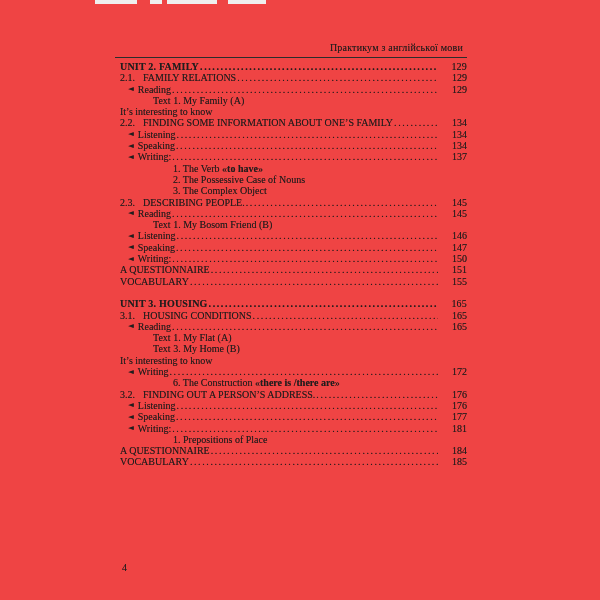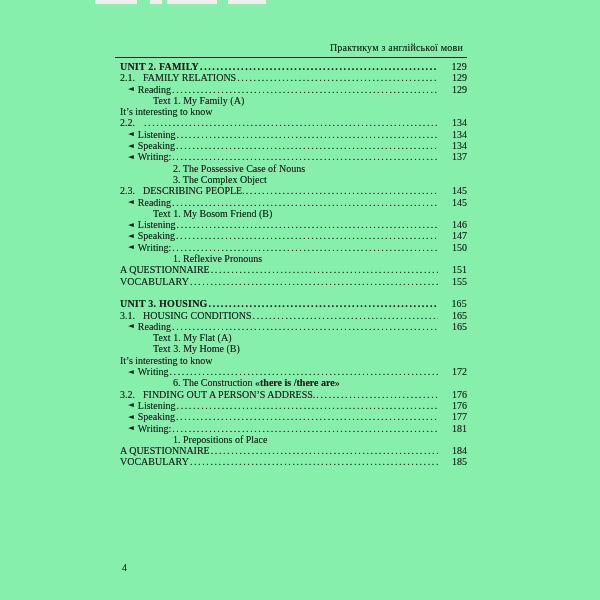--- a/index.html
+++ b/index.html
@@ -6,21 +6,21 @@
     margin: 0;
     padding: 0;
     width: 600px;
     height: 600px;
     overflow: hidden;
     background: #fdfdfc;
   }
   .sheet {
     position: absolute;
     inset: 0;
-    background: #86efac;
+    background: #ef4444;
     font-family: "Liberation Serif", "DejaVu Serif", serif;
     color: #1f1f1f;
   }
   .scan-artifact {
     position: absolute;
     top: 0;
     height: 4px;
     background: #efefee;
   }
   .content {
@@ -130,40 +130,44 @@
           <span class="pg">129</span>
         </div>
         <div class="row text-item">
           <span class="label"><span>Text 1. My Family (A)</span></span>
         </div>
         <div class="row note">
           <span class="label"><span>It’s interesting to know</span></span>
         </div>
         <div class="row section">
           <span class="num">2.2.</span>
+          <span class="label"><span>FINDING SOME INFORMATION ABOUT ONE’S FAMILY</span></span>
           <span class="dots"></span>
           <span class="pg">134</span>
         </div>
         <div class="row skill">
           <span class="marker">◄</span>
           <span class="label"><span>Listening</span></span>
           <span class="dots"></span>
           <span class="pg">134</span>
         </div>
         <div class="row skill">
           <span class="marker">◄</span>
           <span class="label"><span>Speaking</span></span>
           <span class="dots"></span>
           <span class="pg">134</span>
         </div>
         <div class="row skill">
           <span class="marker">◄</span>
           <span class="label"><span>Writing:</span></span>
           <span class="dots"></span>
           <span class="pg">137</span>
+        </div>
+        <div class="row grammar">
+          <span class="label"><span>1. The Verb «</span><span class="b">to have</span><span>»</span></span>
         </div>
         <div class="row grammar">
           <span class="label"><span>2. The Possessive Case of Nouns</span></span>
         </div>
         <div class="row grammar">
           <span class="label"><span>3. The Complex Object</span></span>
         </div>
         <div class="row section">
           <span class="num">2.3.</span>
           <span class="label"><span>DESCRIBING PEOPLE.</span></span>
@@ -189,23 +193,20 @@
           <span class="marker">◄</span>
           <span class="label"><span>Speaking</span></span>
           <span class="dots"></span>
           <span class="pg">147</span>
         </div>
         <div class="row skill">
           <span class="marker">◄</span>
           <span class="label"><span>Writing:</span></span>
           <span class="dots"></span>
           <span class="pg">150</span>
-        </div>
-        <div class="row grammar">
-          <span class="label"><span>1. Reflexive Pronouns</span></span>
         </div>
         <div class="row back">
           <span class="label"><span>A QUESTIONNAIRE</span></span>
           <span class="dots"></span>
           <span class="pg">151</span>
         </div>
         <div class="row back">
           <span class="label"><span>VOCABULARY</span></span>
           <span class="dots"></span>
           <span class="pg">155</span>

